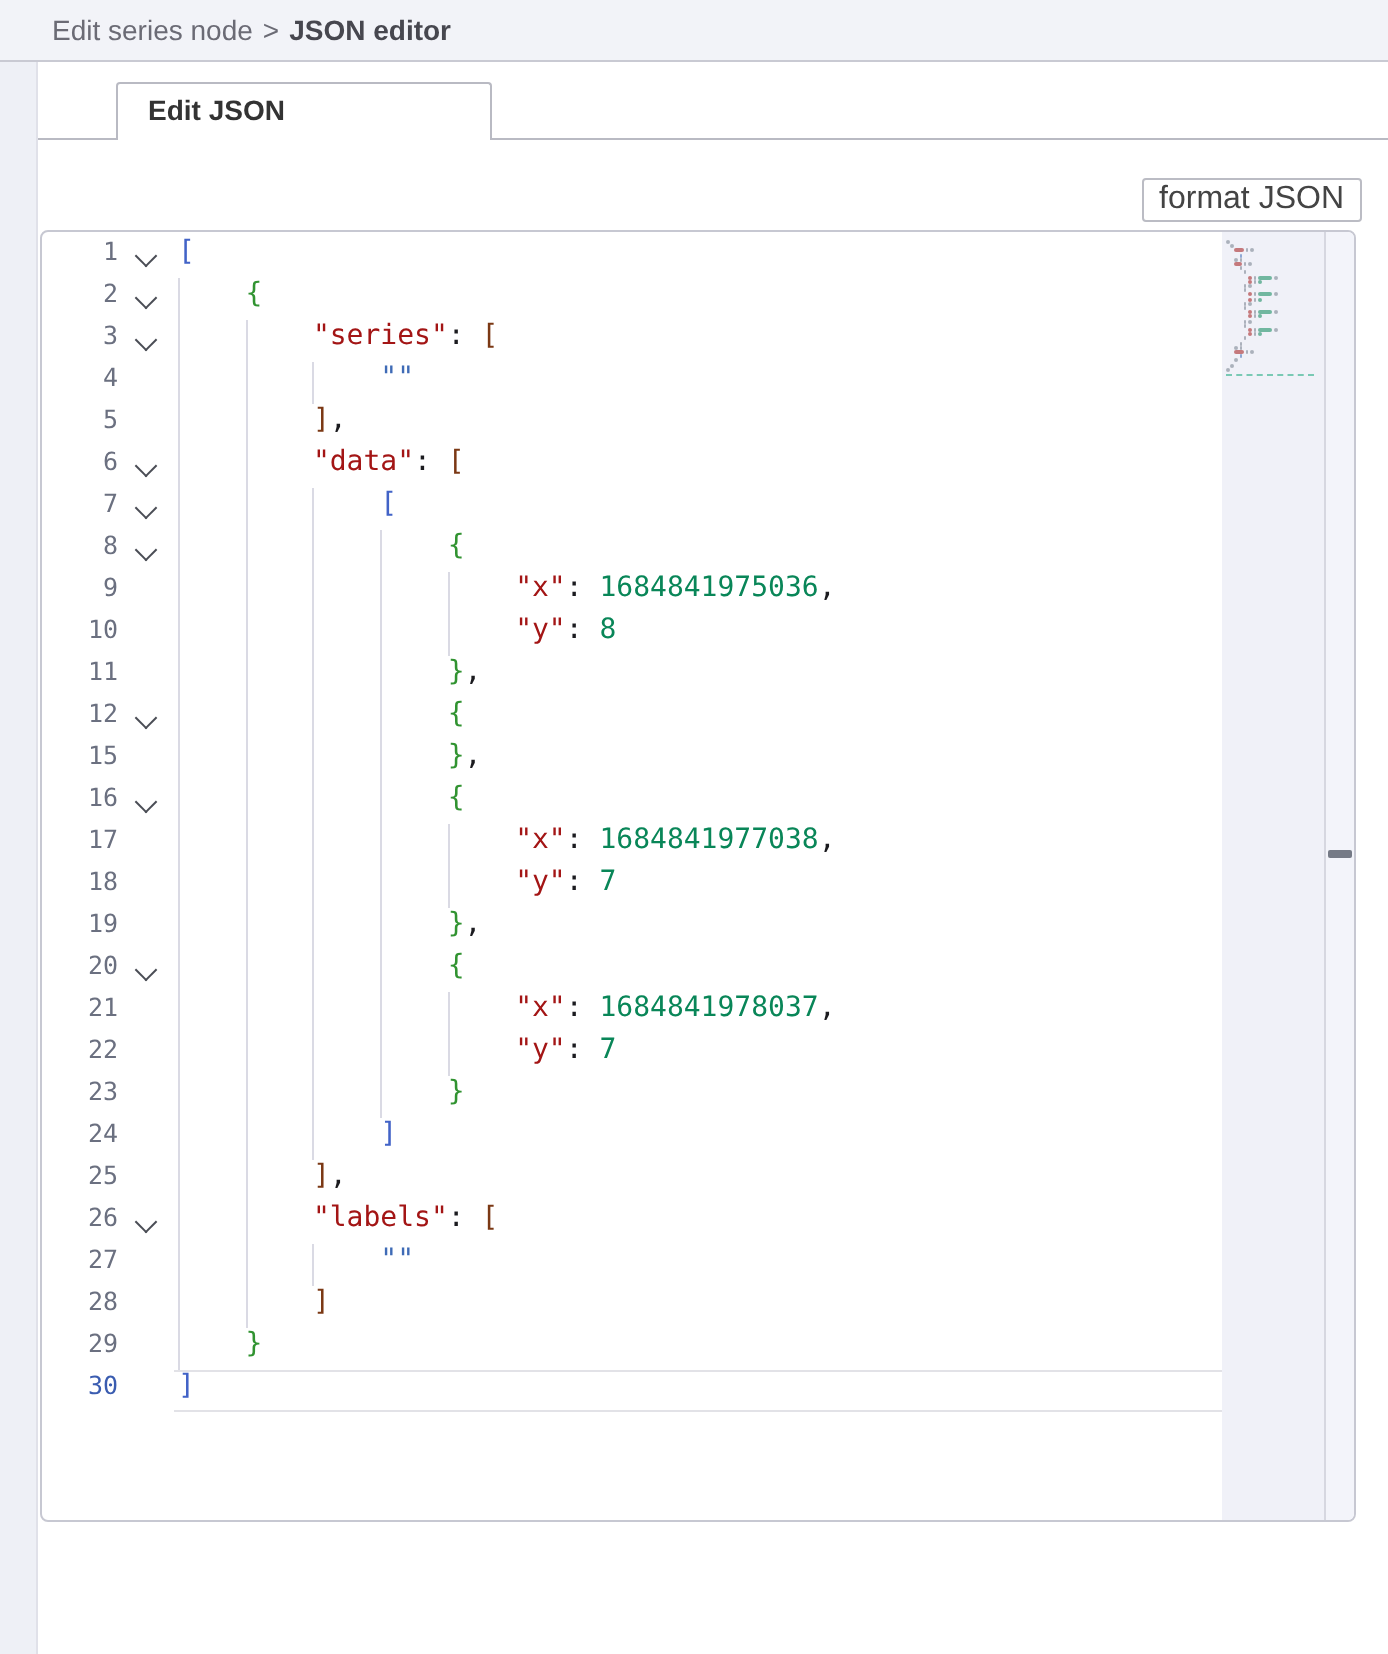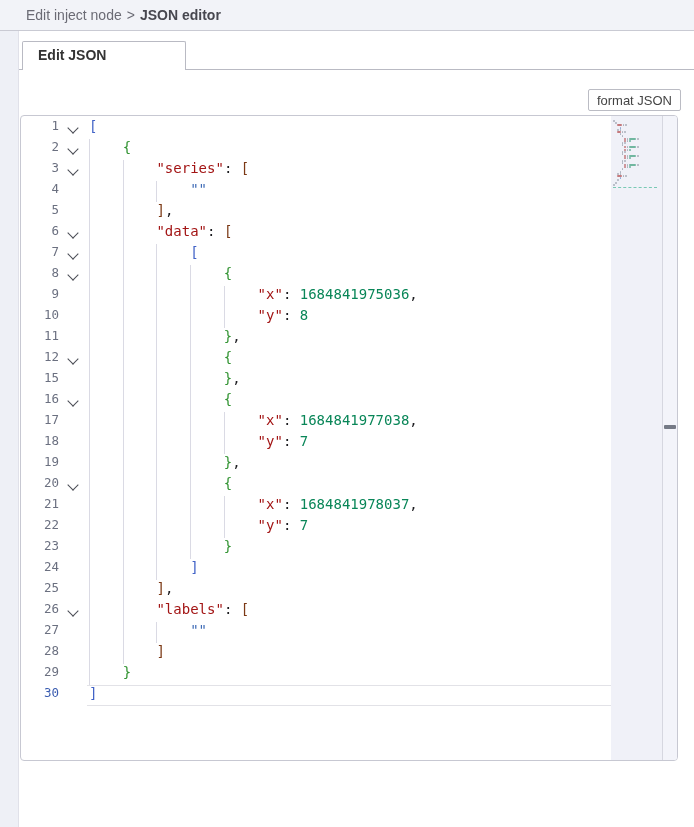--- a/index.html
+++ b/index.html
@@ -25,30 +25,30 @@
   .btn { height:34px; padding:0 14px; min-width:60px; font-size:14px;
     font-family:"Liberation Sans", sans-serif; background:#fff; color:#555;
     border:1px solid #c5c5cc; border-radius:2px; cursor:pointer; }
   .btn.primary { background:var(--done-bg); border-color:#73131c; color:#fff;
     padding:0 16px; }
 
   
   .content { position:relative; margin-left:19px; background:#fff; }
   .tabs { display:flex; align-items:flex-end; height:39px;
     border-bottom:1px solid #b9bac3; padding-left:3px; }
-  .tab { width:164px; height:28px; line-height:26px; border:1px solid #b9bac3;
+  .tab { width:188px; height:28px; line-height:26px; border:1px solid #b9bac3;
     border-bottom:none; border-radius:2px 2px 0 0; background:#e6e8f2;
     color:#56565f; font-size:14px; padding:0 15px; margin-right:6px;
-    cursor:pointer; white-space:nowrap; overflow:hidden; }
+    cursor:pointer; white-space:nowrap; overflow:hidden;margin-left:36px; }
   .tab.active { background:#fff; color:#333; font-weight:bold; height:29px;
     margin-bottom:-1px; }
 
   .format-row { position:relative; height:45px; }
   .format-btn { position:absolute; top:19px; right:13px; height:22px;
-    padding:0 8px; font-size:13px; font-family:"Liberation Sans",sans-serif;
+    padding:0 8px; font-size:16px; font-family:"Liberation Sans",sans-serif;
     color:#444; background:#fff; border:1px solid #bbbcc4; border-radius:2px;
     cursor:pointer; }
 
   
   .editor { margin-left:1px; margin-right:16px; height:646px;
     border:1px solid #c7c8d2; border-radius:4px; background:#fff;
     display:flex; overflow:hidden; }
   .code-pane { flex:1; padding-top:2px; overflow:hidden; cursor:text; }
   .line { display:flex; height:21px; line-height:21px; position:relative; }
   .line.active::before { content:""; position:absolute; left:66px; right:0;
@@ -83,21 +83,21 @@
   .ruler .thumb { position:absolute; left:1px; right:1px; top:309px;
     height:4px; background:#757a86; border-radius:1px; }
 </style>
 </head>
 <body>
 
 <div class="page">
   <div class="left-shade"></div>
 
   <header class="tray-header">
-    <span><span>Edit inject node</span><span class="sep">&gt;</span><b>JSON editor</b></span>
+    <span><span>Edit series node</span><span class="sep">&gt;</span><b>JSON editor</b></span>
   </header>
 
 
   <div class="content">
     <div class="tabs">
       <div class="tab active">Edit JSON</div>
     </div>
 
     <div class="format-row">
       <button class="format-btn">format JSON</button>

